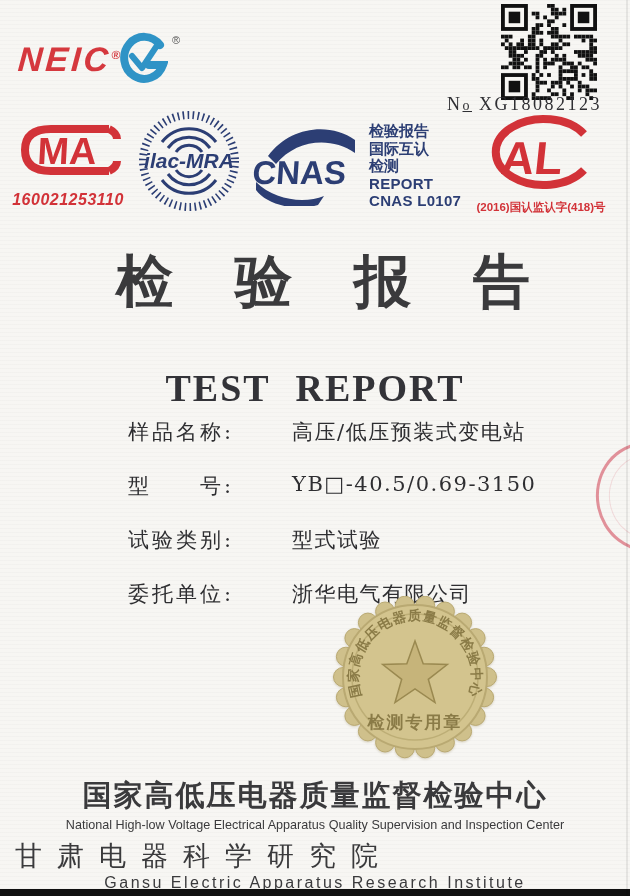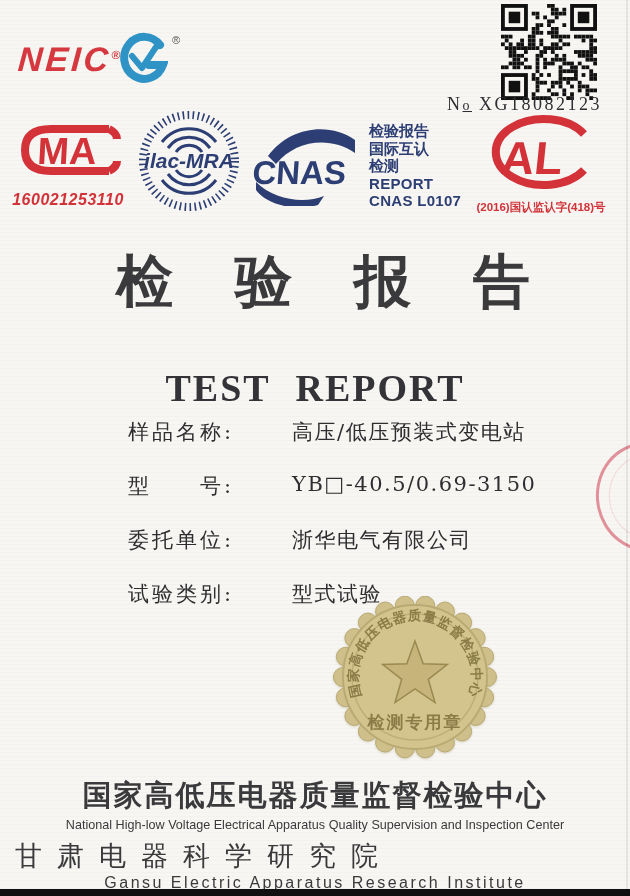--- a/index.html
+++ b/index.html
@@ -348,26 +348,26 @@
   <div class="fields">
     <div class="field-row">
       <span class="field-label">样品名称:</span>
       <span class="field-value">高压/低压预装式变电站</span>
     </div>
     <div class="field-row">
       <span class="field-label">型　　号:</span>
       <span class="field-value">YB□-40.5/0.69-3150</span>
     </div>
     <div class="field-row">
+      <span class="field-label">试验类别:</span>
+      <span class="field-value">型式试验</span>
+    </div>
+    <div class="field-row">
       <span class="field-label">委托单位:</span>
       <span class="field-value">浙华电气有限公司</span>
-    </div>
-    <div class="field-row">
-      <span class="field-label">试验类别:</span>
-      <span class="field-value">型式试验</span>
     </div>
   </div>
 
   <svg class="seal" viewBox="0 0 166 166">
     <g id="scallops">
         <circle cx="155.0" cy="81.0" r="9.5" fill="#cfc08b" stroke="#b9a972" stroke-width="1"></circle>
         <circle cx="152.1" cy="101.3" r="9.5" fill="#cfc08b" stroke="#b9a972" stroke-width="1"></circle>
         <circle cx="143.6" cy="119.9" r="9.5" fill="#cfc08b" stroke="#b9a972" stroke-width="1"></circle>
         <circle cx="130.1" cy="135.4" r="9.5" fill="#cfc08b" stroke="#b9a972" stroke-width="1"></circle>
         <circle cx="112.9" cy="146.5" r="9.5" fill="#cfc08b" stroke="#b9a972" stroke-width="1"></circle>

